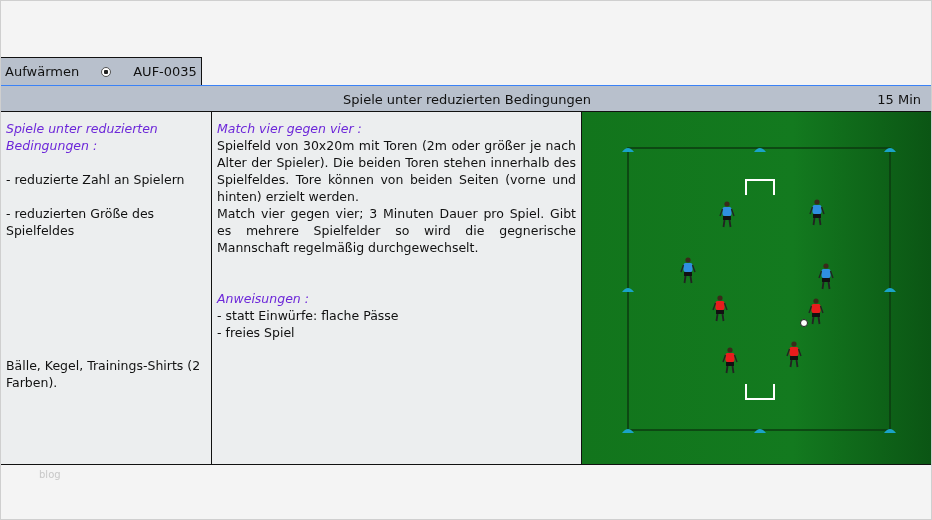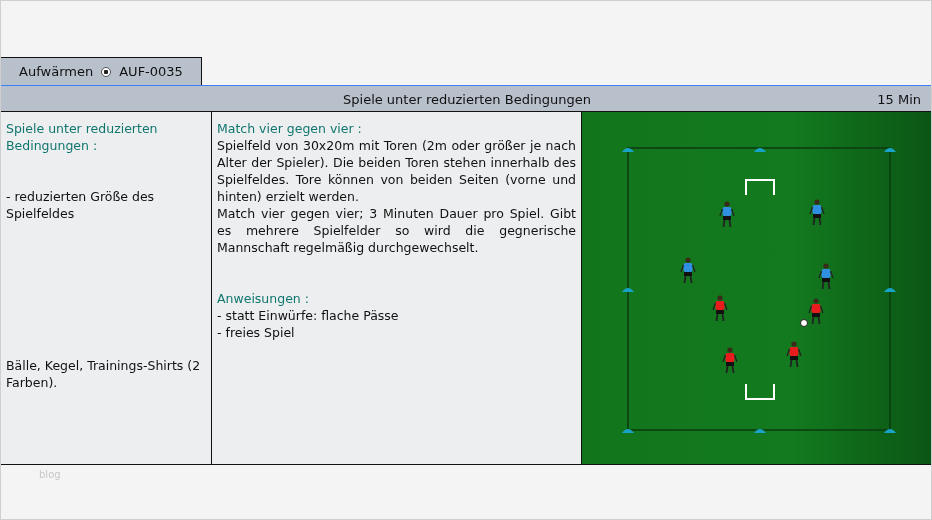--- a/index.html
+++ b/index.html
@@ -4,39 +4,39 @@
 <style>
   html, body { margin:0; padding:0; }
   body {
     width:932px; height:520px; background:#f4f4f4; position:relative; overflow:hidden;
     font-family:"DejaVu Sans", sans-serif; font-size:12.5px; color:#111;
     box-sizing:border-box; border:1px solid #cfcfcf;
   }
   .tab {
     position:absolute; left:0; top:56px; width:201px; height:28px;
     background:#b8c0cc; border:1px solid #111; border-left:none; border-bottom:none;
-    box-sizing:border-box; display:flex; align-items:center; justify-content:center; gap:8px;
+    box-sizing:border-box; display:flex; align-items:center; justify-content:center; gap:22px;
     font-size:13px;
   }
   .ball-icon { display:inline-block; width:10px; height:10px; border-radius:50%;
     background:radial-gradient(circle at 50% 50%, #222 0 2px, #fff 2.5px 100%); border:1px solid #555; box-sizing:border-box; }
   .header {
     position:absolute; left:0; top:84px; width:932px; height:27px;
     background:#b8c0cc; border-top:1px solid #3b82f6; border-bottom:1px solid #111; box-sizing:border-box;
   }
   .header .title { position:absolute; left:0; right:0; top:6px; text-align:center; font-size:13px; }
   .header .duration { position:absolute; right:12px; top:6px; font-size:13px; }
   .content {
     position:absolute; left:0; top:111px; width:932px; height:353px;
     border-bottom:1px solid #111; box-sizing:border-box; background:#eceeef;
   }
   .col1 { position:absolute; left:0; top:0; width:211px; height:352px; border-right:1px solid #111; box-sizing:border-box; padding:8px 5px; line-height:17px; }
   .col2 { position:absolute; left:211px; top:0; width:370px; height:352px; border-right:1px solid #111; box-sizing:border-box; padding:8px 5px; line-height:17px; text-align:justify; }
   .col3 { position:absolute; left:581px; top:0; width:351px; height:352px; overflow:hidden; }
-  .blue { color:#0f766e; }
+  .blue { color:#6d28d9;font-style:italic; }
   .gap { height:17px; }
   .block { white-space:normal; }
   .mat { position:absolute; left:5px; top:245px; width:200px; line-height:17px; }
   .footer { position:absolute; left:38px; top:468px; font-size:10px; color:#c8c8c8; }
   svg { display:block; }
 </style>
 </head>
 <body>
 
 <div class="tab">
@@ -47,20 +47,21 @@
 
 <div class="header">
   <div class="title">Spiele unter reduzierten Bedingungen</div>
   <div class="duration">15 Min</div>
 </div>
 
 <div class="content">
   <div class="col1">
     <div class="blue">Spiele unter reduzierten Bedingungen :</div>
     <div class="gap"></div>
+    <div>- reduzierte Zahl an Spielern</div>
     <div class="gap"></div>
     <div>- reduzierten Größe des Spielfeldes</div>
     <div class="mat">
       <div>Bälle, Kegel, Trainings-Shirts (2 Farben).</div>
     </div>
   </div>
 
   <div class="col2">
     <div class="blue">Match vier gegen vier :</div>
     <div class="block">Spielfeld von 30x20m mit Toren (2m oder größer je nach Alter der Spieler). Die beiden Toren stehen innerhalb des Spielfeldes. Tore können von beiden Seiten (vorne und hinten) erzielt werden.</div>

